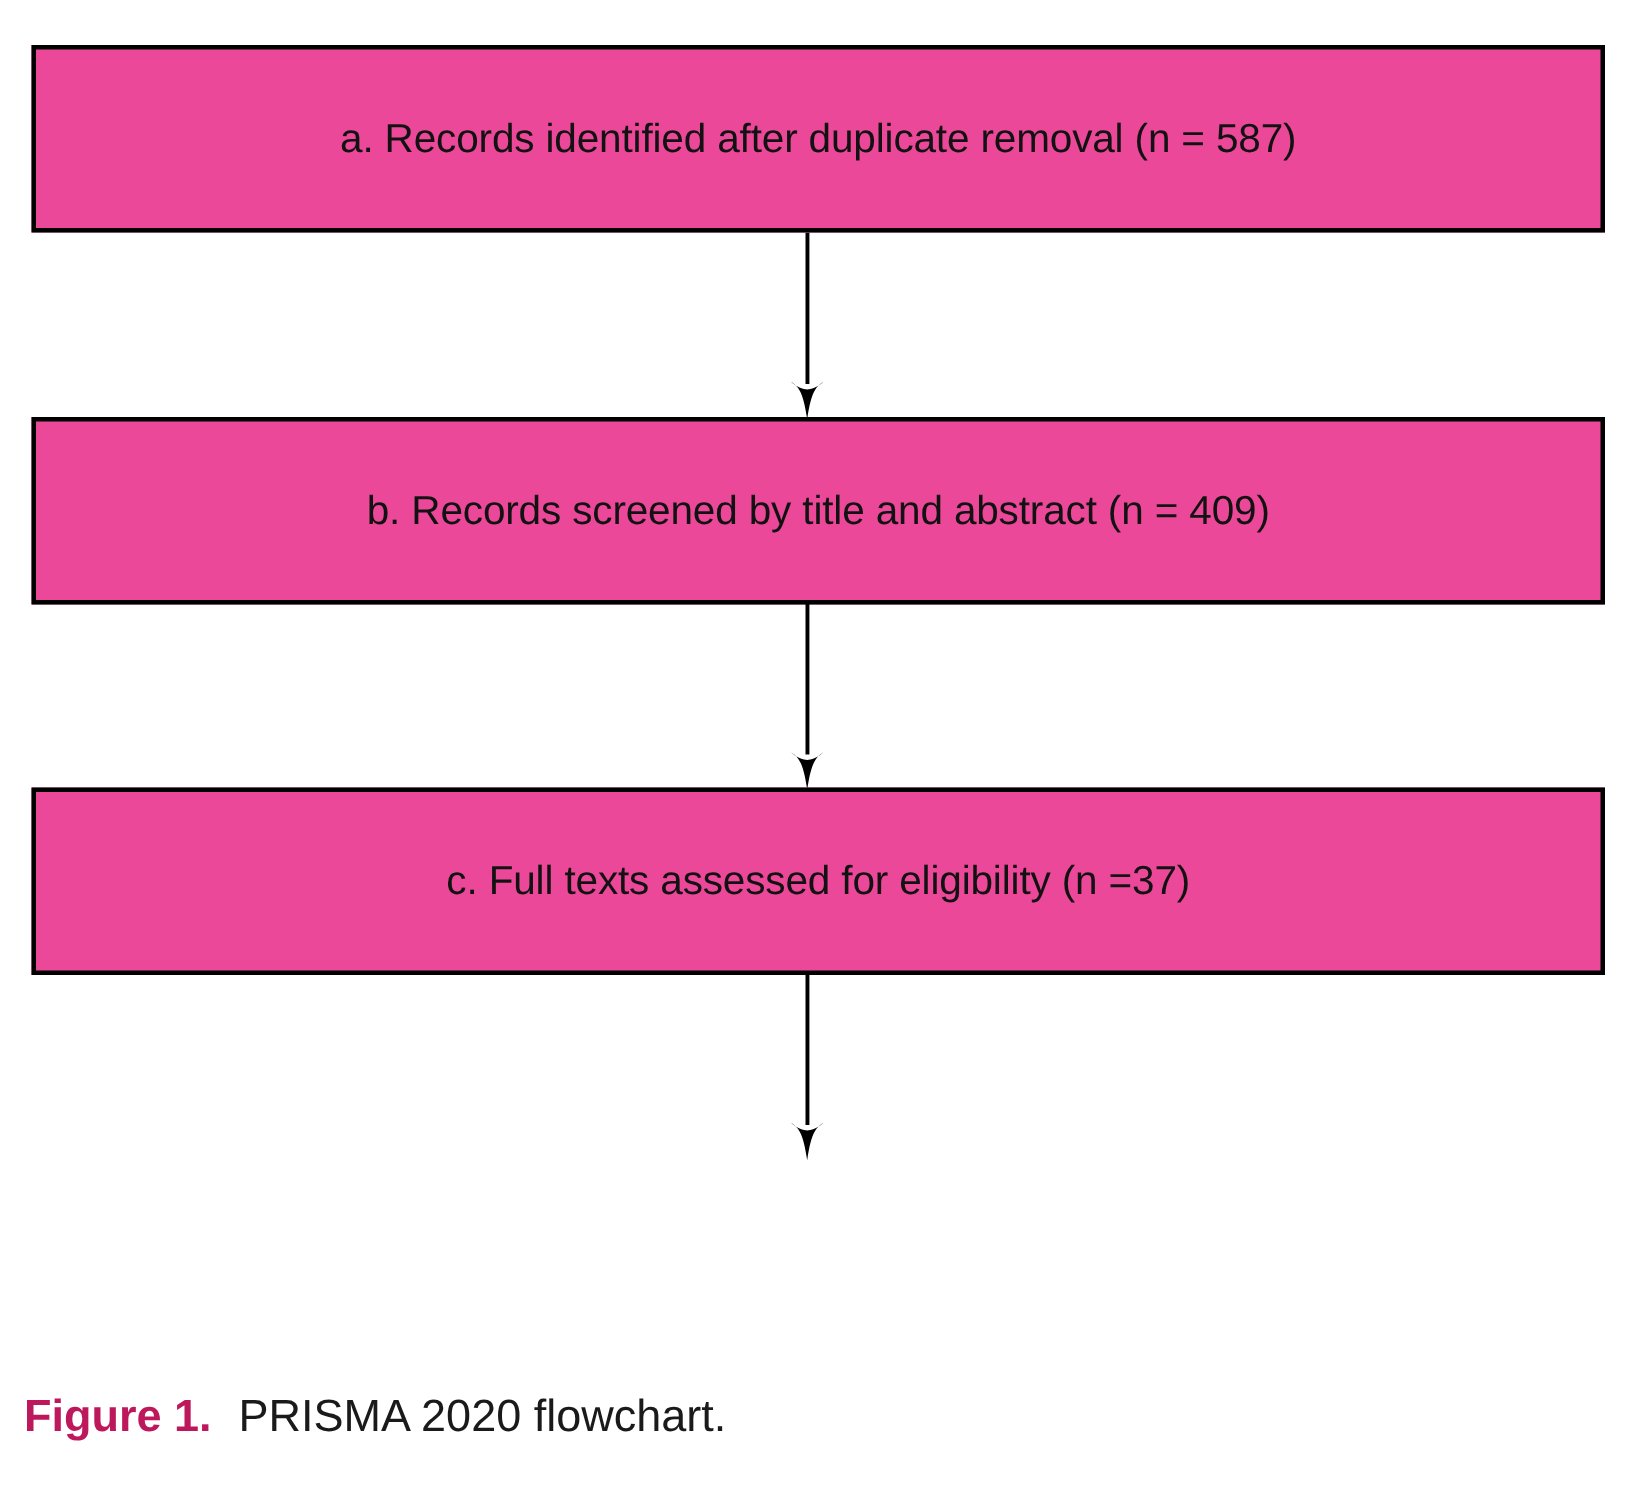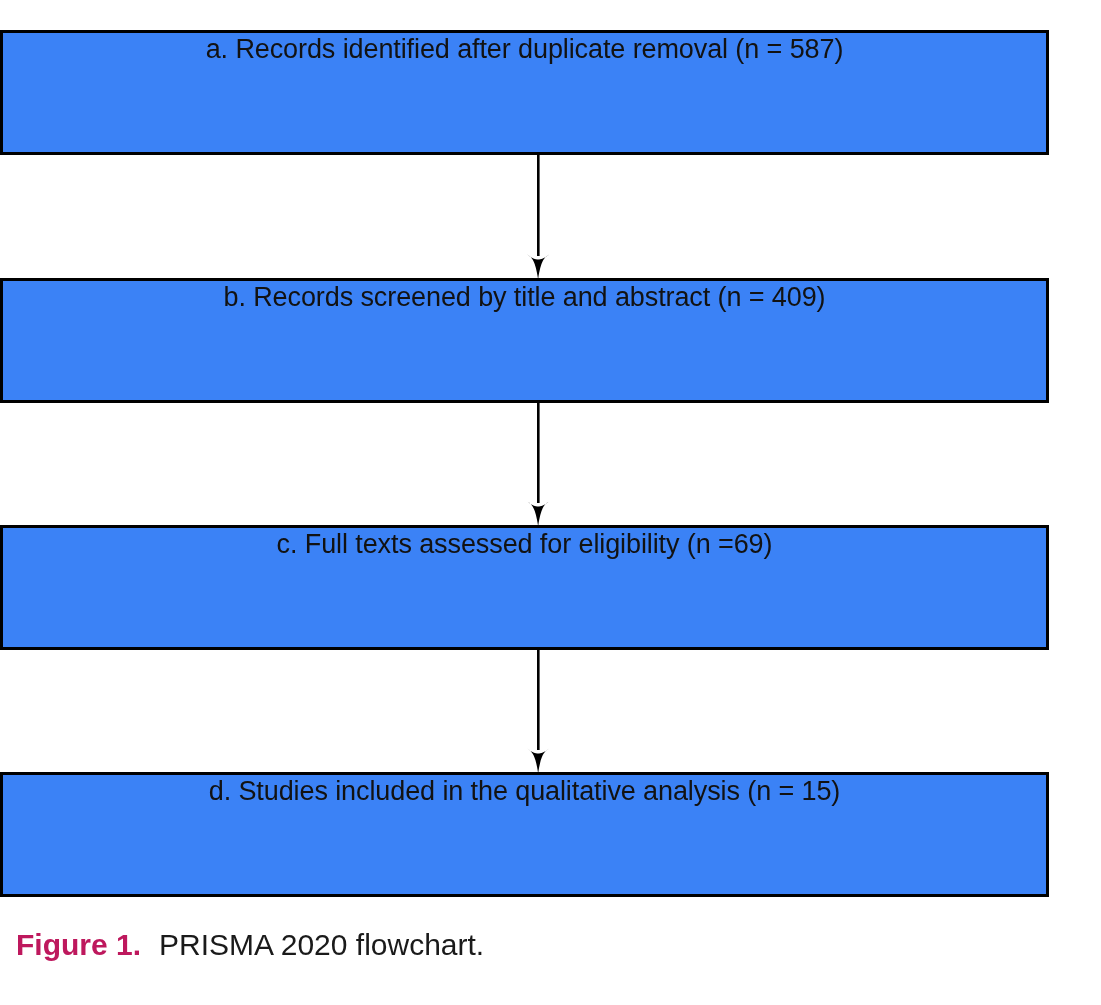--- a/index.html
+++ b/index.html
@@ -18,27 +18,28 @@
   #flowchart {
     position: absolute;
     left: 0;
     top: 0;
     width: 1101px;
     height: 1005px;
   }
 
   .node-box {
     position: absolute;
-    left: 0;
+    left: 21px;
     width: 1049px;
     height: 125px;
     box-sizing: border-box;
     border: 3px solid #000000;
-    background: #3b82f6;
+    background: #ec4899;
     display: flex;
+    align-items: center;
     justify-content: center;
   }
 
   .node-label {
     font-family: "Liberation Sans", sans-serif;
     font-size: 27px;
     font-weight: 400;
     color: #121212;
     letter-spacing: -0.1px;
     line-height: 1.2;
@@ -115,33 +116,30 @@
   <div class="connector" id="connector-bc">
     <span>
       <svg viewBox="0 0 22 125" xmlns="http://www.w3.org/2000/svg" aria-hidden="true">
         <rect x="10" y="0" width="2.6" height="101" fill="#000000"></rect>
         <path d="M 0.3 99.5 C 5.0 102.5 8.4 105.5 11.15 124.5 C 13.9 105.5 17.3 102.5 22 99.5 C 17.6 103.4 13.7 104.6 11.15 104.6 C 8.6 104.6 4.7 103.4 0.3 99.5 Z" fill="#000000"></path>
       </svg>
     </span>
   </div>
 
   <div class="node-box" id="box-c">
-    <span class="node-label">c. Full texts assessed for eligibility (n =69)</span>
+    <span class="node-label">c. Full texts assessed for eligibility (n =37)</span>
   </div>
 
   <div class="connector" id="connector-cd">
     <span>
       <svg viewBox="0 0 22 125" xmlns="http://www.w3.org/2000/svg" aria-hidden="true">
         <rect x="10" y="0" width="2.6" height="101" fill="#000000"></rect>
         <path d="M 0.3 99.5 C 5.0 102.5 8.4 105.5 11.15 124.5 C 13.9 105.5 17.3 102.5 22 99.5 C 17.6 103.4 13.7 104.6 11.15 104.6 C 8.6 104.6 4.7 103.4 0.3 99.5 Z" fill="#000000"></path>
       </svg>
     </span>
   </div>
 
-  <div class="node-box" id="box-d">
-    <span class="node-label">d. Studies included in the qualitative analysis (n = 15)</span>
-  </div>
 
   <div id="caption">
     <span class="caption-figure">Figure 1.</span><span class="caption-text">PRISMA 2020 flowchart.</span>
   </div>
 
 </div>
 
 </body></html>

